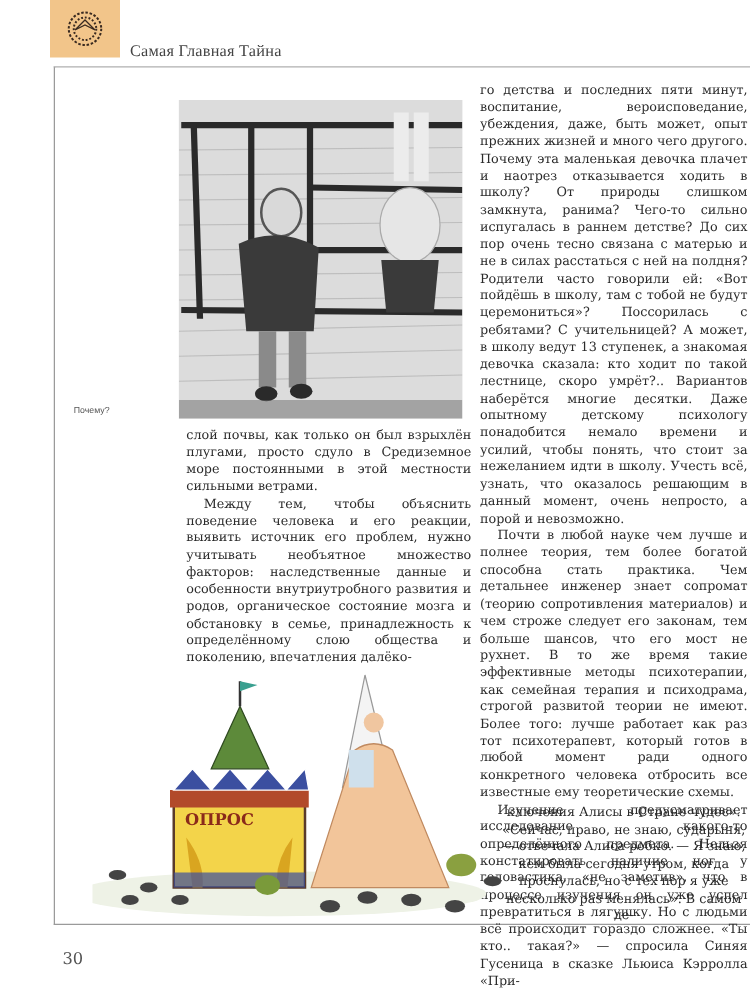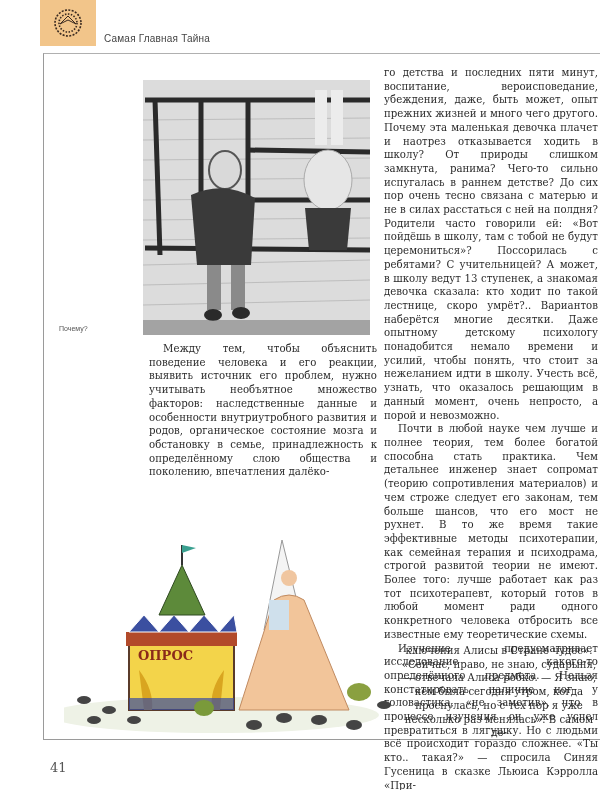--- a/index.html
+++ b/index.html
@@ -1,33 +1,33 @@
 <!DOCTYPE html>
 <html><head>
 <meta charset="utf-8">
 <style>
   html, body { margin:0; padding:0; }
   body { width:600px; height:790px; background:#ffffff; position:relative; overflow:hidden;
          font-family:"DejaVu Serif", serif; color:#2b2b2b; }
   .logo { position:absolute; left:40px; top:0; width:56px; height:46px; background:#f2c58a; }
   .logo svg { position:absolute; left:8px; top:2px; }
-  .running-head { position:absolute; left:104px; top:33px; font-family:Liberation Sans, sans-serif;
-                  font-size:10px; color:#444; letter-spacing:0.2px; }
+  .running-head { position:absolute; left:104px; top:33px; font-family:Liberation Serif, serif;
+                  font-size:13px; color:#444; letter-spacing:0.2px; }
   .frame { position:absolute; left:43px; top:53px; width:570px; height:685px;
            border-left:1px solid #9a9a9a; border-top:1px solid #b0b0b0; border-bottom:1px solid #9a9a9a; }
   .photo { position:absolute; left:143px; top:80px; width:227px; height:255px; background:#e9e9e9; overflow:hidden; }
   .side-caption { position:absolute; left:59px; top:325px; font-family:"Liberation Sans", sans-serif;
                   font-size:7px; color:#555; }
   .col { position:absolute; font-size:10.2px; line-height:13.7px; text-align:justify; }
   .col p { margin:0; }
   .col p.indent { text-indent:14px; }
   .col-left { left:149px; top:342px; width:228px; }
   .col-right { left:384px; top:66px; width:214px; }
   .col-right-tail { left:400px; top:644px; width:198px; text-align:center; }
-  .illustration { position:absolute; left:64px; top:520px; width:330px; height:215px; }
+  .illustration { position:absolute; left:74px; top:520px; width:330px; height:215px; }
   .page-number { position:absolute; left:50px; top:760px; font-size:13px; color:#555; font-family:"DejaVu Serif", serif; }
 </style>
 </head>
 <body>
 
 <div class="logo">
   <svg width="40" height="40" viewBox="0 0 40 40">
     <g stroke="#3a2a20" stroke-width="1.6" fill="none">
       <circle cx="20" cy="21" r="13" stroke-dasharray="2 1.4"></circle>
       <circle cx="20" cy="21" r="9" stroke-dasharray="1.5 1.5"></circle>
@@ -75,20 +75,21 @@
     <rect x="188" y="10" width="12" height="55" fill="#ececec"></rect>
     <ellipse cx="185" cy="100" rx="24" ry="30" fill="#e6e6e6" stroke="#aaa"></ellipse>
     <path d="M162 128 L208 128 L204 170 L166 170 Z" fill="#3a3a3a"></path>
     <rect x="0" y="240" width="227" height="15" fill="#6a6a6a" opacity="0.5"></rect>
   </svg>
 </div>
 
 <div class="side-caption">Почему?</div>
 
 <div class="col col-left">
+  <p>слой почвы, как только он был взрыхлён плугами, просто сдуло в Средиземное море постоянными в этой местности сильными ветрами.</p>
   <p class="indent">Между тем, чтобы объяснить поведение человека и его реакции, выявить источник его проблем, нужно учитывать необъятное множество факторов: наследственные данные и особенности внутриутробного развития и родов, органическое состояние мозга и обстановку в семье, принадлежность к определённому слою общества и поколению, впечатления далёко-</p>
 </div>
 
 <div class="col col-right">
   <p>го детства и последних пяти минут, воспитание, вероисповедание, убеждения, даже, быть может, опыт прежних жизней и много чего другого. Почему эта маленькая девочка плачет и наотрез отказывается ходить в школу? От природы слишком замкнута, ранима? Чего-то сильно испугалась в раннем детстве? До сих пор очень тесно связана с матерью и не в силах расстаться с ней на полдня? Родители часто говорили ей: «Вот пойдёшь в школу, там с тобой не будут церемониться»? Поссорилась с ребятами? С учительницей? А может, в школу ведут 13 ступенек, а знакомая девочка сказала: кто ходит по такой лестнице, скоро умрёт?.. Вариантов наберётся многие десятки. Даже опытному детскому психологу понадобится немало времени и усилий, чтобы понять, что стоит за нежеланием идти в школу. Учесть всё, узнать, что оказалось решающим в данный момент, очень непросто, а порой и невозможно.</p>
   <p class="indent">Почти в любой науке чем лучше и полнее теория, тем более богатой способна стать практика. Чем детальнее инженер знает сопромат (теорию сопротивления материалов) и чем строже следует его законам, тем больше шансов, что его мост не рухнет. В то же время такие эффективные методы психотерапии, как семейная терапия и психодрама, строгой развитой теории не имеют. Более того: лучше работает как раз тот психотерапевт, который готов в любой момент ради одного конкретного человека отбросить все известные ему теоретические схемы.</p>
   <p class="indent">Изучение предусматривает исследование какого-то определённого предмета. Нельзя констатировать наличие ног у головастика, «не заметив», что в процессе изучения он уже успел превратиться в лягушку. Но с людьми всё происходит гораздо сложнее. «Ты кто.. такая?» — спросила Синяя Гусеница в сказке Льюиса Кэрролла «При-</p>
 </div>
 <div class="col col-right-tail">
   <p>ключения Алисы в Стране чудес». «Сейчас, право, не знаю, сударыня, — отвечала Алиса робко. — Я знаю, кем была сегодня утром, когда проснулась, но с тех пор я уже несколько раз менялась». В самом де-</p>
@@ -123,13 +124,13 @@
         <ellipse cx="30" cy="200" rx="7" ry="4"></ellipse>
       <ellipse cx="190" cy="205" rx="8" ry="5"></ellipse>
         <ellipse cx="220" cy="198" rx="8" ry="5"></ellipse>
       <ellipse cx="255" cy="200" rx="8" ry="5"></ellipse>
         <ellipse cx="290" cy="205" rx="8" ry="5"></ellipse>
       <ellipse cx="320" cy="185" rx="7" ry="4"></ellipse>
     </g>
   </svg>
 </div>
 
-<div class="page-number">41</div>
+<div class="page-number">30</div>
 
 </body></html>

